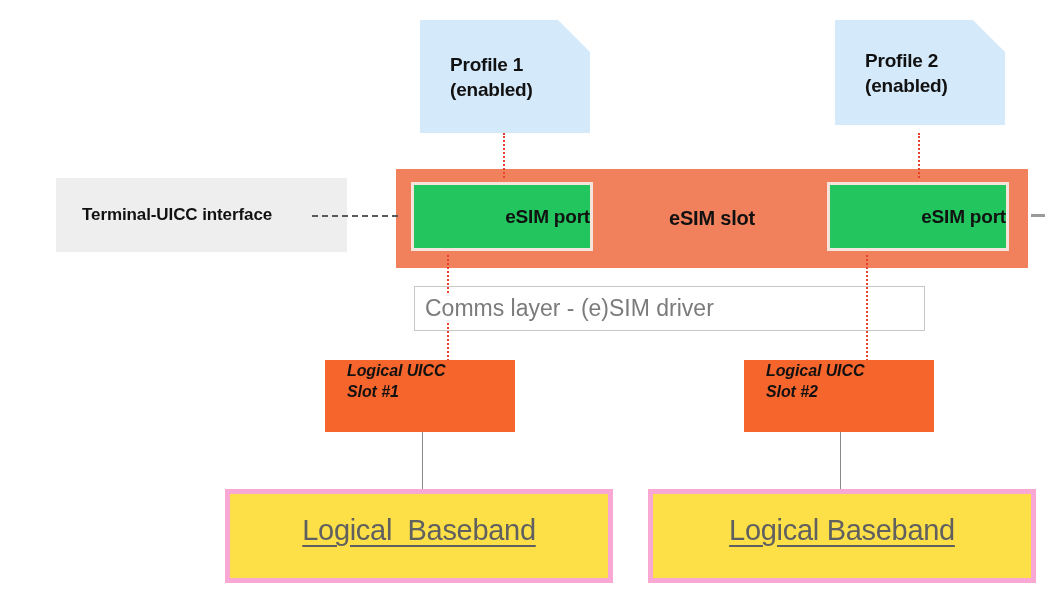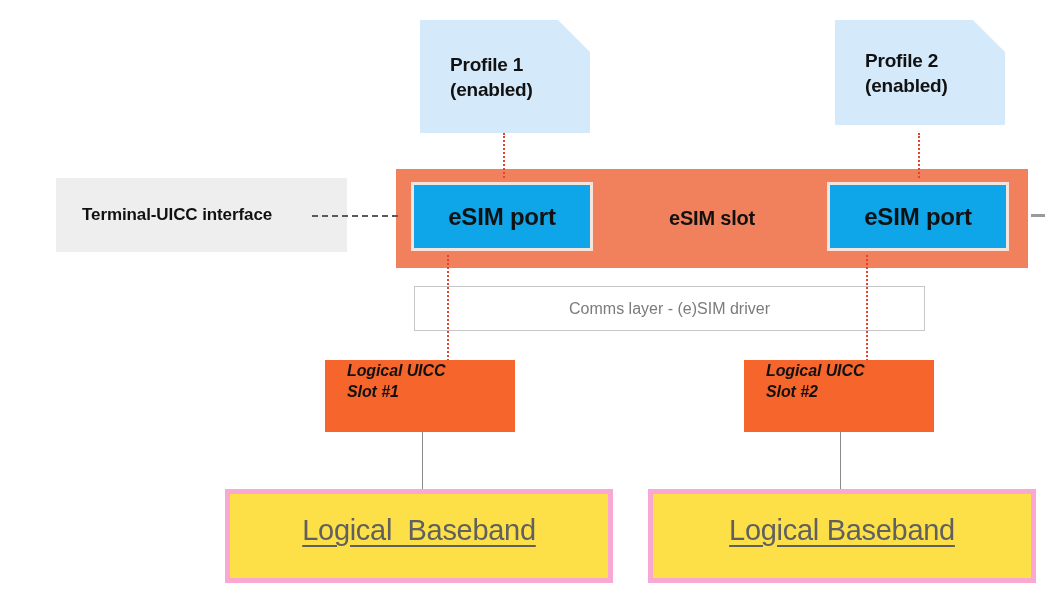--- a/index.html
+++ b/index.html
@@ -46,27 +46,27 @@
     left: 0; right: 0; top: 0; bottom: 0;
     display: flex;
     align-items: center;
     justify-content: center;
     font-weight: bold;
     font-size: 20px;
     color: #111111;
     letter-spacing: -0.2px;
   }
   .esim-port {
-    background: #0ea5e9;
+    background: #22c55e;
     border: 3px solid #f5e3dc;
     display: flex;
     align-items: center;
-    justify-content: center;
-    font-weight: bold;
-    font-size: 24px;
+    justify-content: flex-end;
+    font-weight: bold;
+    font-size: 19px;
     color: #111111;
     letter-spacing: -0.2px;
   }
 
   
   .grey-box {
     background: #eeeeee;
     display: flex;
     align-items: center;
     padding-left: 26px;
@@ -75,22 +75,22 @@
     color: #111111;
     letter-spacing: -0.1px;
   }
 
   
   .comms-box {
     border: 1px solid #c7c7c7;
     background: transparent;
     display: flex;
     align-items: center;
-    justify-content: center;
-    font-size: 16px;
+    justify-content: flex-start;
+    font-size: 23px;
     color: #7b7b7b;
     letter-spacing: 0px;
     z-index: 3;
   }
   .comms-box .comms-text {
     background: #ffffff;
     padding: 0 10px;
   }
 
   

